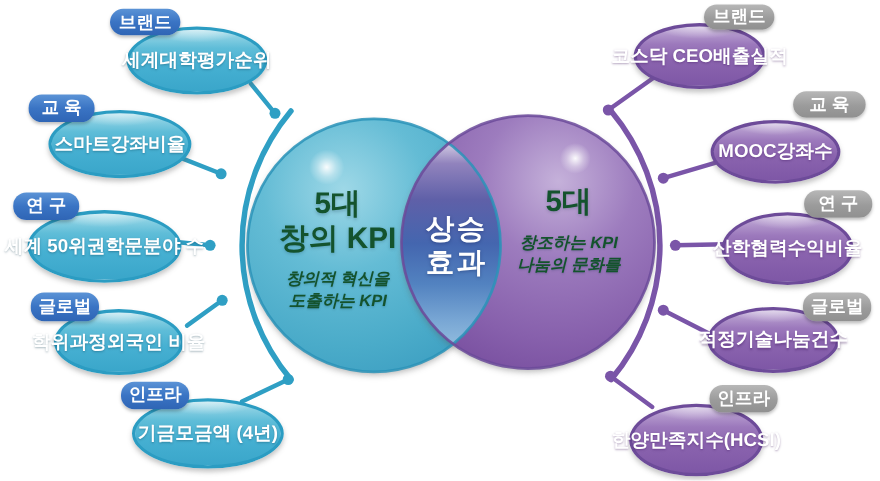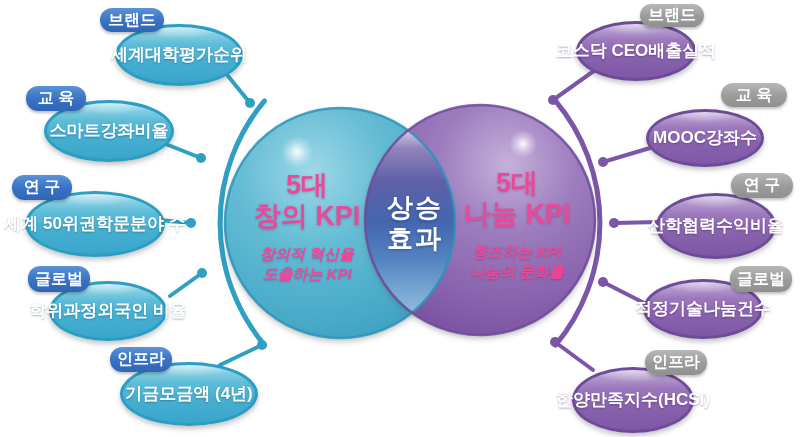--- a/index.html
+++ b/index.html
@@ -35,21 +35,21 @@
   .badge{
     position:absolute;z-index:3;border-radius:12px;
     display:flex;align-items:center;justify-content:center;
     color:#fff;font-weight:bold;font-size:16px;white-space:nowrap;
     box-shadow:0 2px 3px rgba(0,0,0,0.25);
   }
   .badge.blue{background:linear-gradient(180deg,#5b93d6 0%,#3a74c4 50%,#2f65b5 100%);}
   .badge.gray{background:linear-gradient(180deg,#b7b7b7 0%,#9b9b9b 55%,#909090 100%);}
 
   .circle-text{
-    position:absolute;z-index:2;text-align:center;color:#ec4899;
+    position:absolute;z-index:2;text-align:center;color:#14532d;
   }
   .circle-text .title{
     font-size:27px;font-weight:bold;line-height:31px;
     text-shadow:0 1px 3px rgba(0,40,60,0.25);
   }
   .circle-text .subtitle{
     margin-top:12px;font-size:15px;font-weight:bold;font-style:italic;line-height:20px;
     text-shadow:0 1px 2px rgba(0,40,60,0.25);
   }
   .center-text{
@@ -145,21 +145,20 @@
     </div>
     <div class="subtitle">
       <div>창의적 혁신을</div>
       <div>도출하는 KPI</div>
     </div>
   </div>
 
   <div class="circle-text" style="left:437px;top:168px;width:160px;">
     <div class="title">
       <div>5대</div>
-      <div>나눔 KPI</div>
     </div>
     <div class="subtitle">
       <div>창조하는 KPI</div>
       <div>나눔의 문화를</div>
     </div>
   </div>
 
   <div class="center-text" style="left:365px;top:192px;width:100px;">
     <div>상승</div>
     <div>효과</div>

